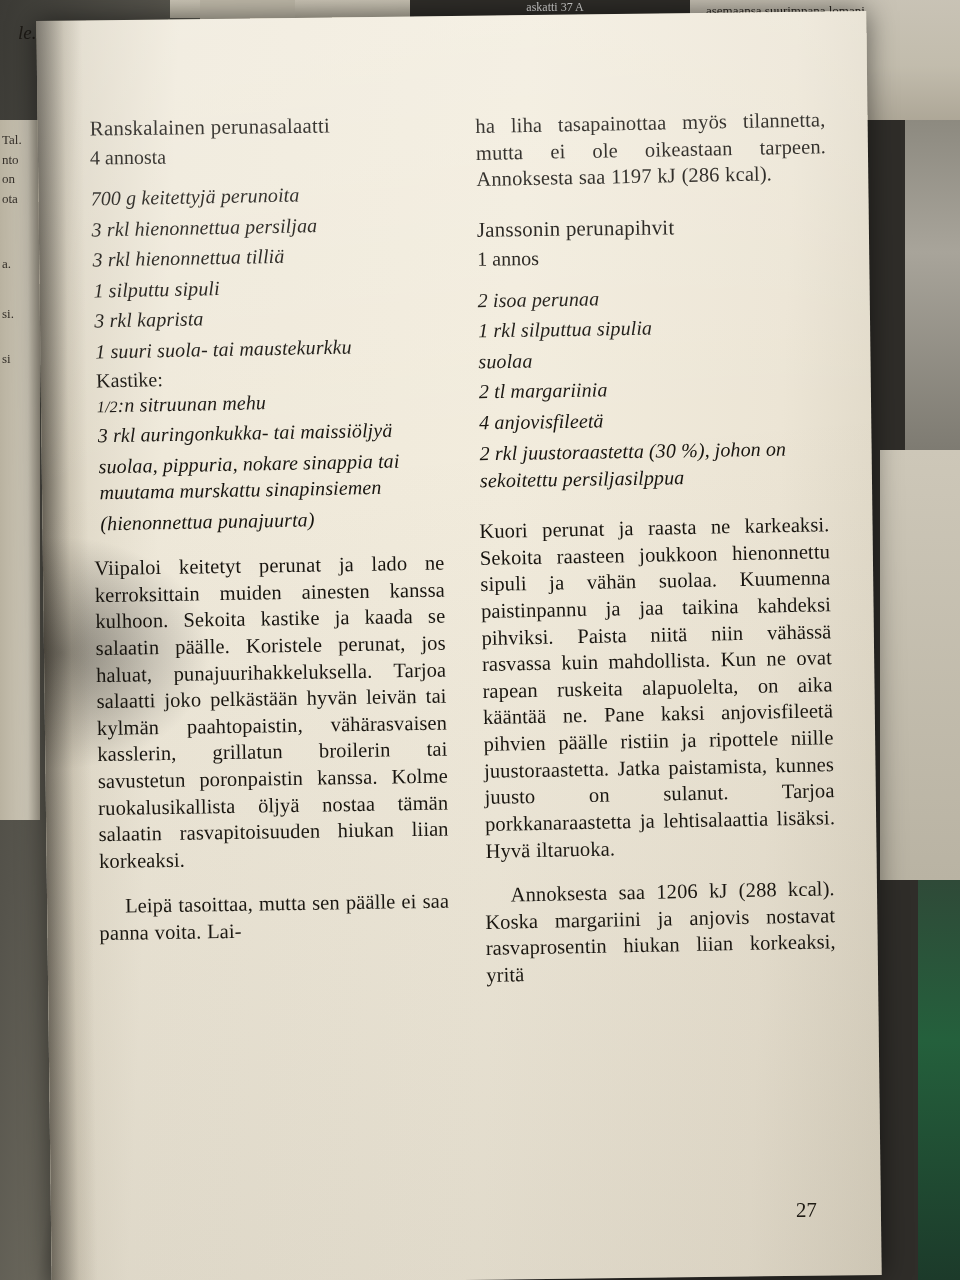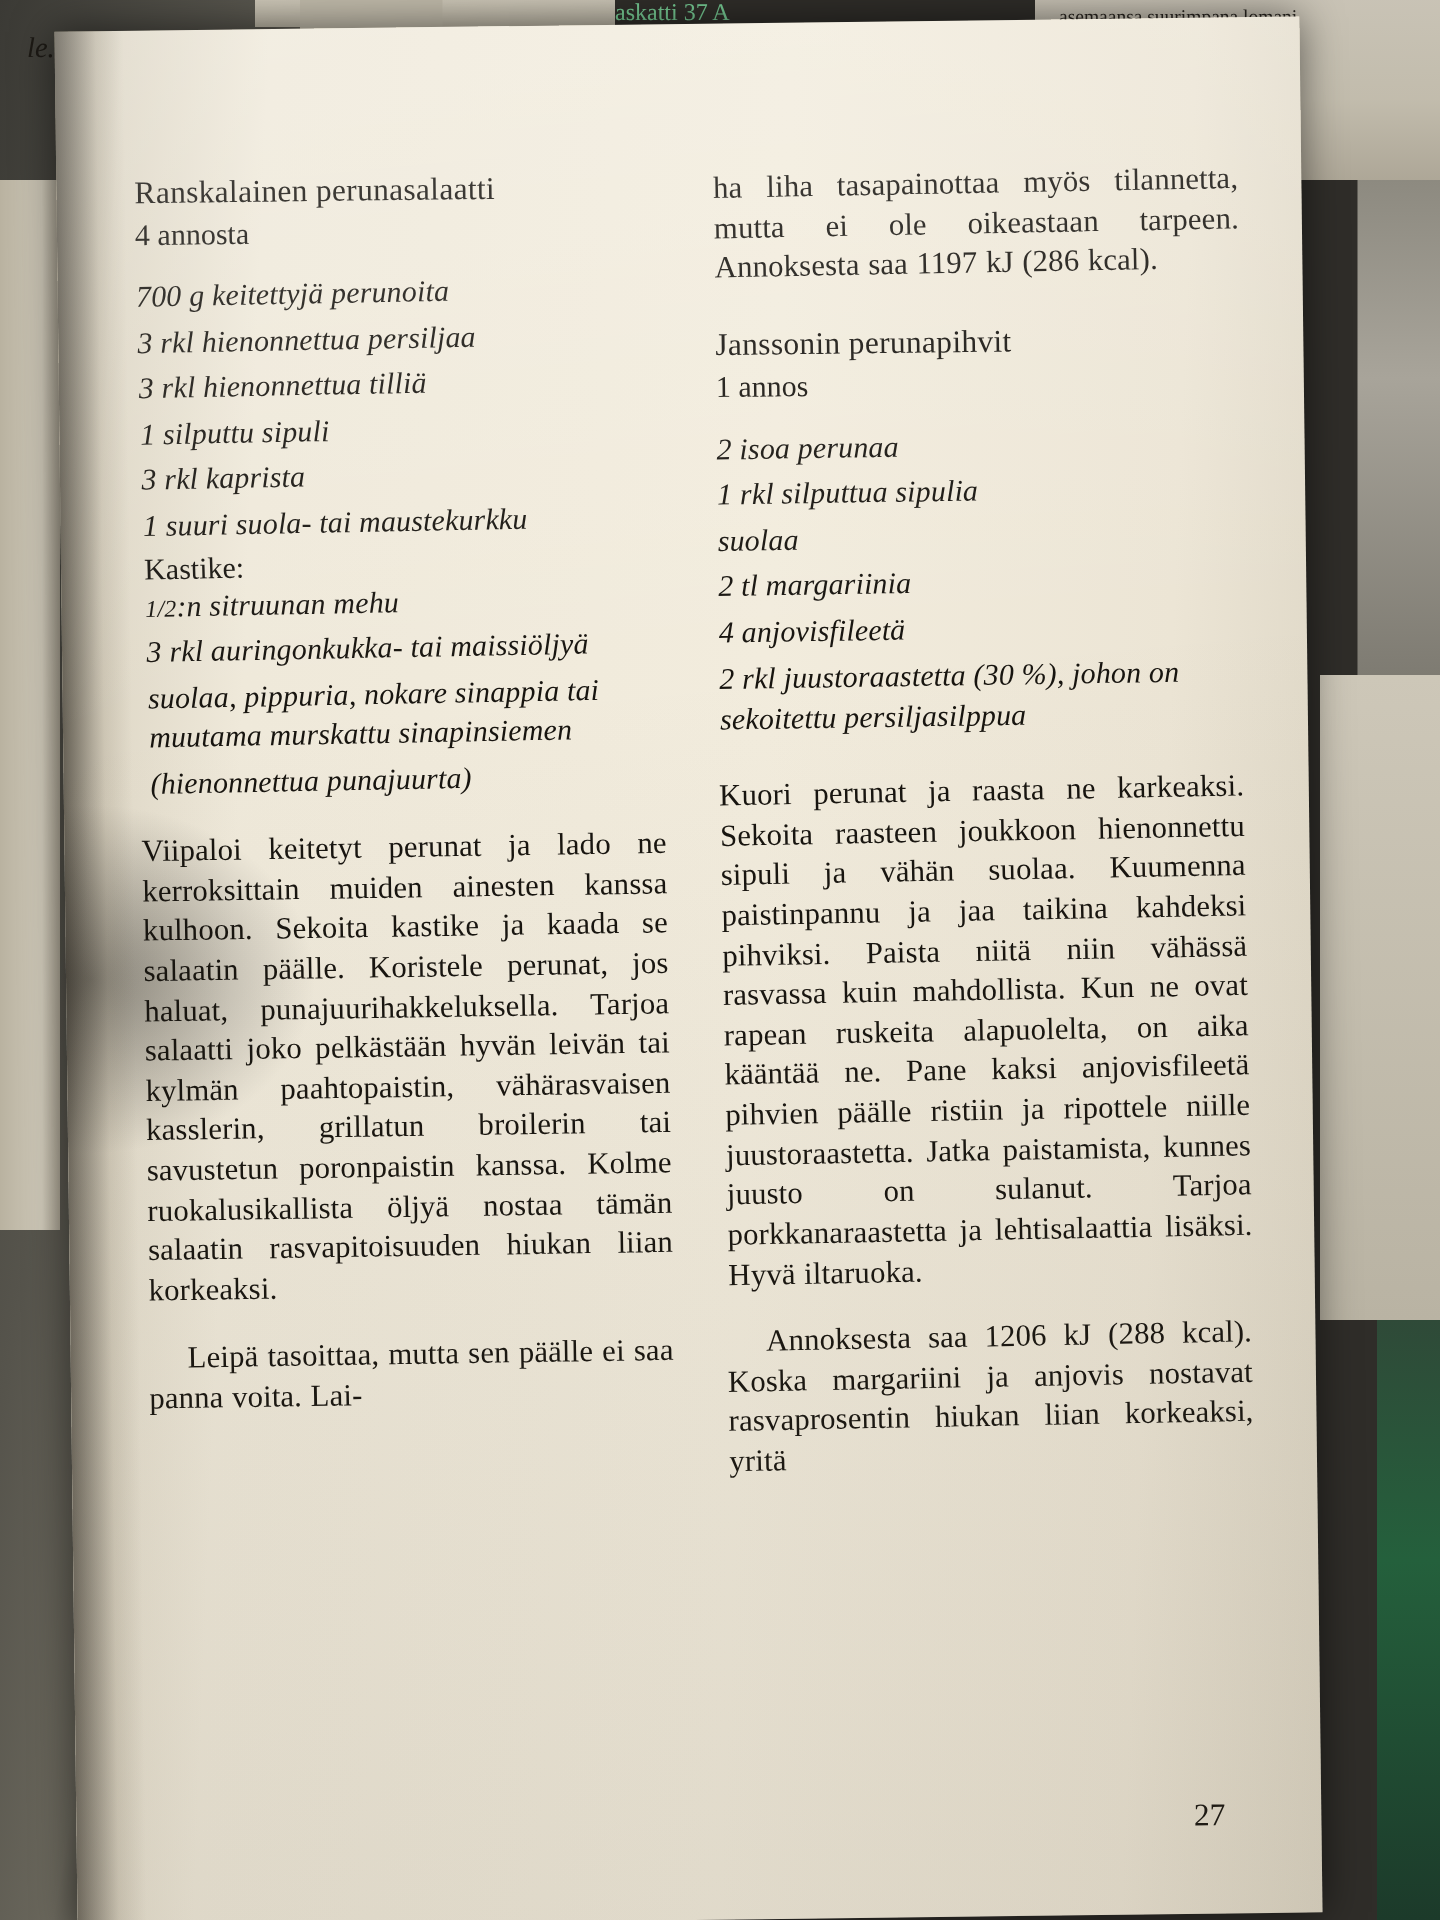--- a/index.html
+++ b/index.html
@@ -48,23 +48,23 @@
   }
   .bg-top-strip2 {
     position: absolute;
     left: 200px; top: 0; width: 95px; height: 30px;
     background: #bdb7a7;
     border-bottom: 1px solid #8f8a7c;
   }
   .bg-top-text {
     position: absolute;
     left: 410px; top: 0; width: 290px; height: 26px;
-    color: #86efac;
-    font-size: 16px;
-    text-align: left;
+    color: #ffffff;
+    font-size: 12px;
+    text-align: center;
     overflow: hidden;
     opacity: .8;
   }
   .bg-right-mid {
     position: absolute;
     left: 905px; top: 120px; width: 55px; height: 330px;
     background: linear-gradient(180deg, #8d8a80, #a8a49a 40%, #7e7b72);
   }
   .bg-right-green {
     position: absolute;
@@ -196,20 +196,32 @@
     <div>merkeissä.</div>
     <div style="height:22px"></div>
     <div>ssä tammik</div>
   </div>
 
   <div class="bg-top-strip"></div>
   <div class="bg-top-strip2"></div>
   <div class="bg-top-text">askatti 37 A</div>
 
   <div class="bg-left-page"></div>
+  <div class="bg-left-text">
+    <div>Tal.</div>
+    <div>nto</div>
+    <div>on</div>
+    <div>ota</div>
+    <div style="height:46px"></div>
+    <div>a.</div>
+    <div style="height:30px"></div>
+    <div>si.</div>
+    <div style="height:26px"></div>
+    <div>si</div>
+  </div>
 
   <div class="bg-left-top-label">le.</div>
 
   <div class="book">
     <div class="gutter"></div>
 
     <div class="cols">
 
       <div class="col col-left">
         <h2 class="recipe-title">Ranskalainen perunasalaatti</h2>

